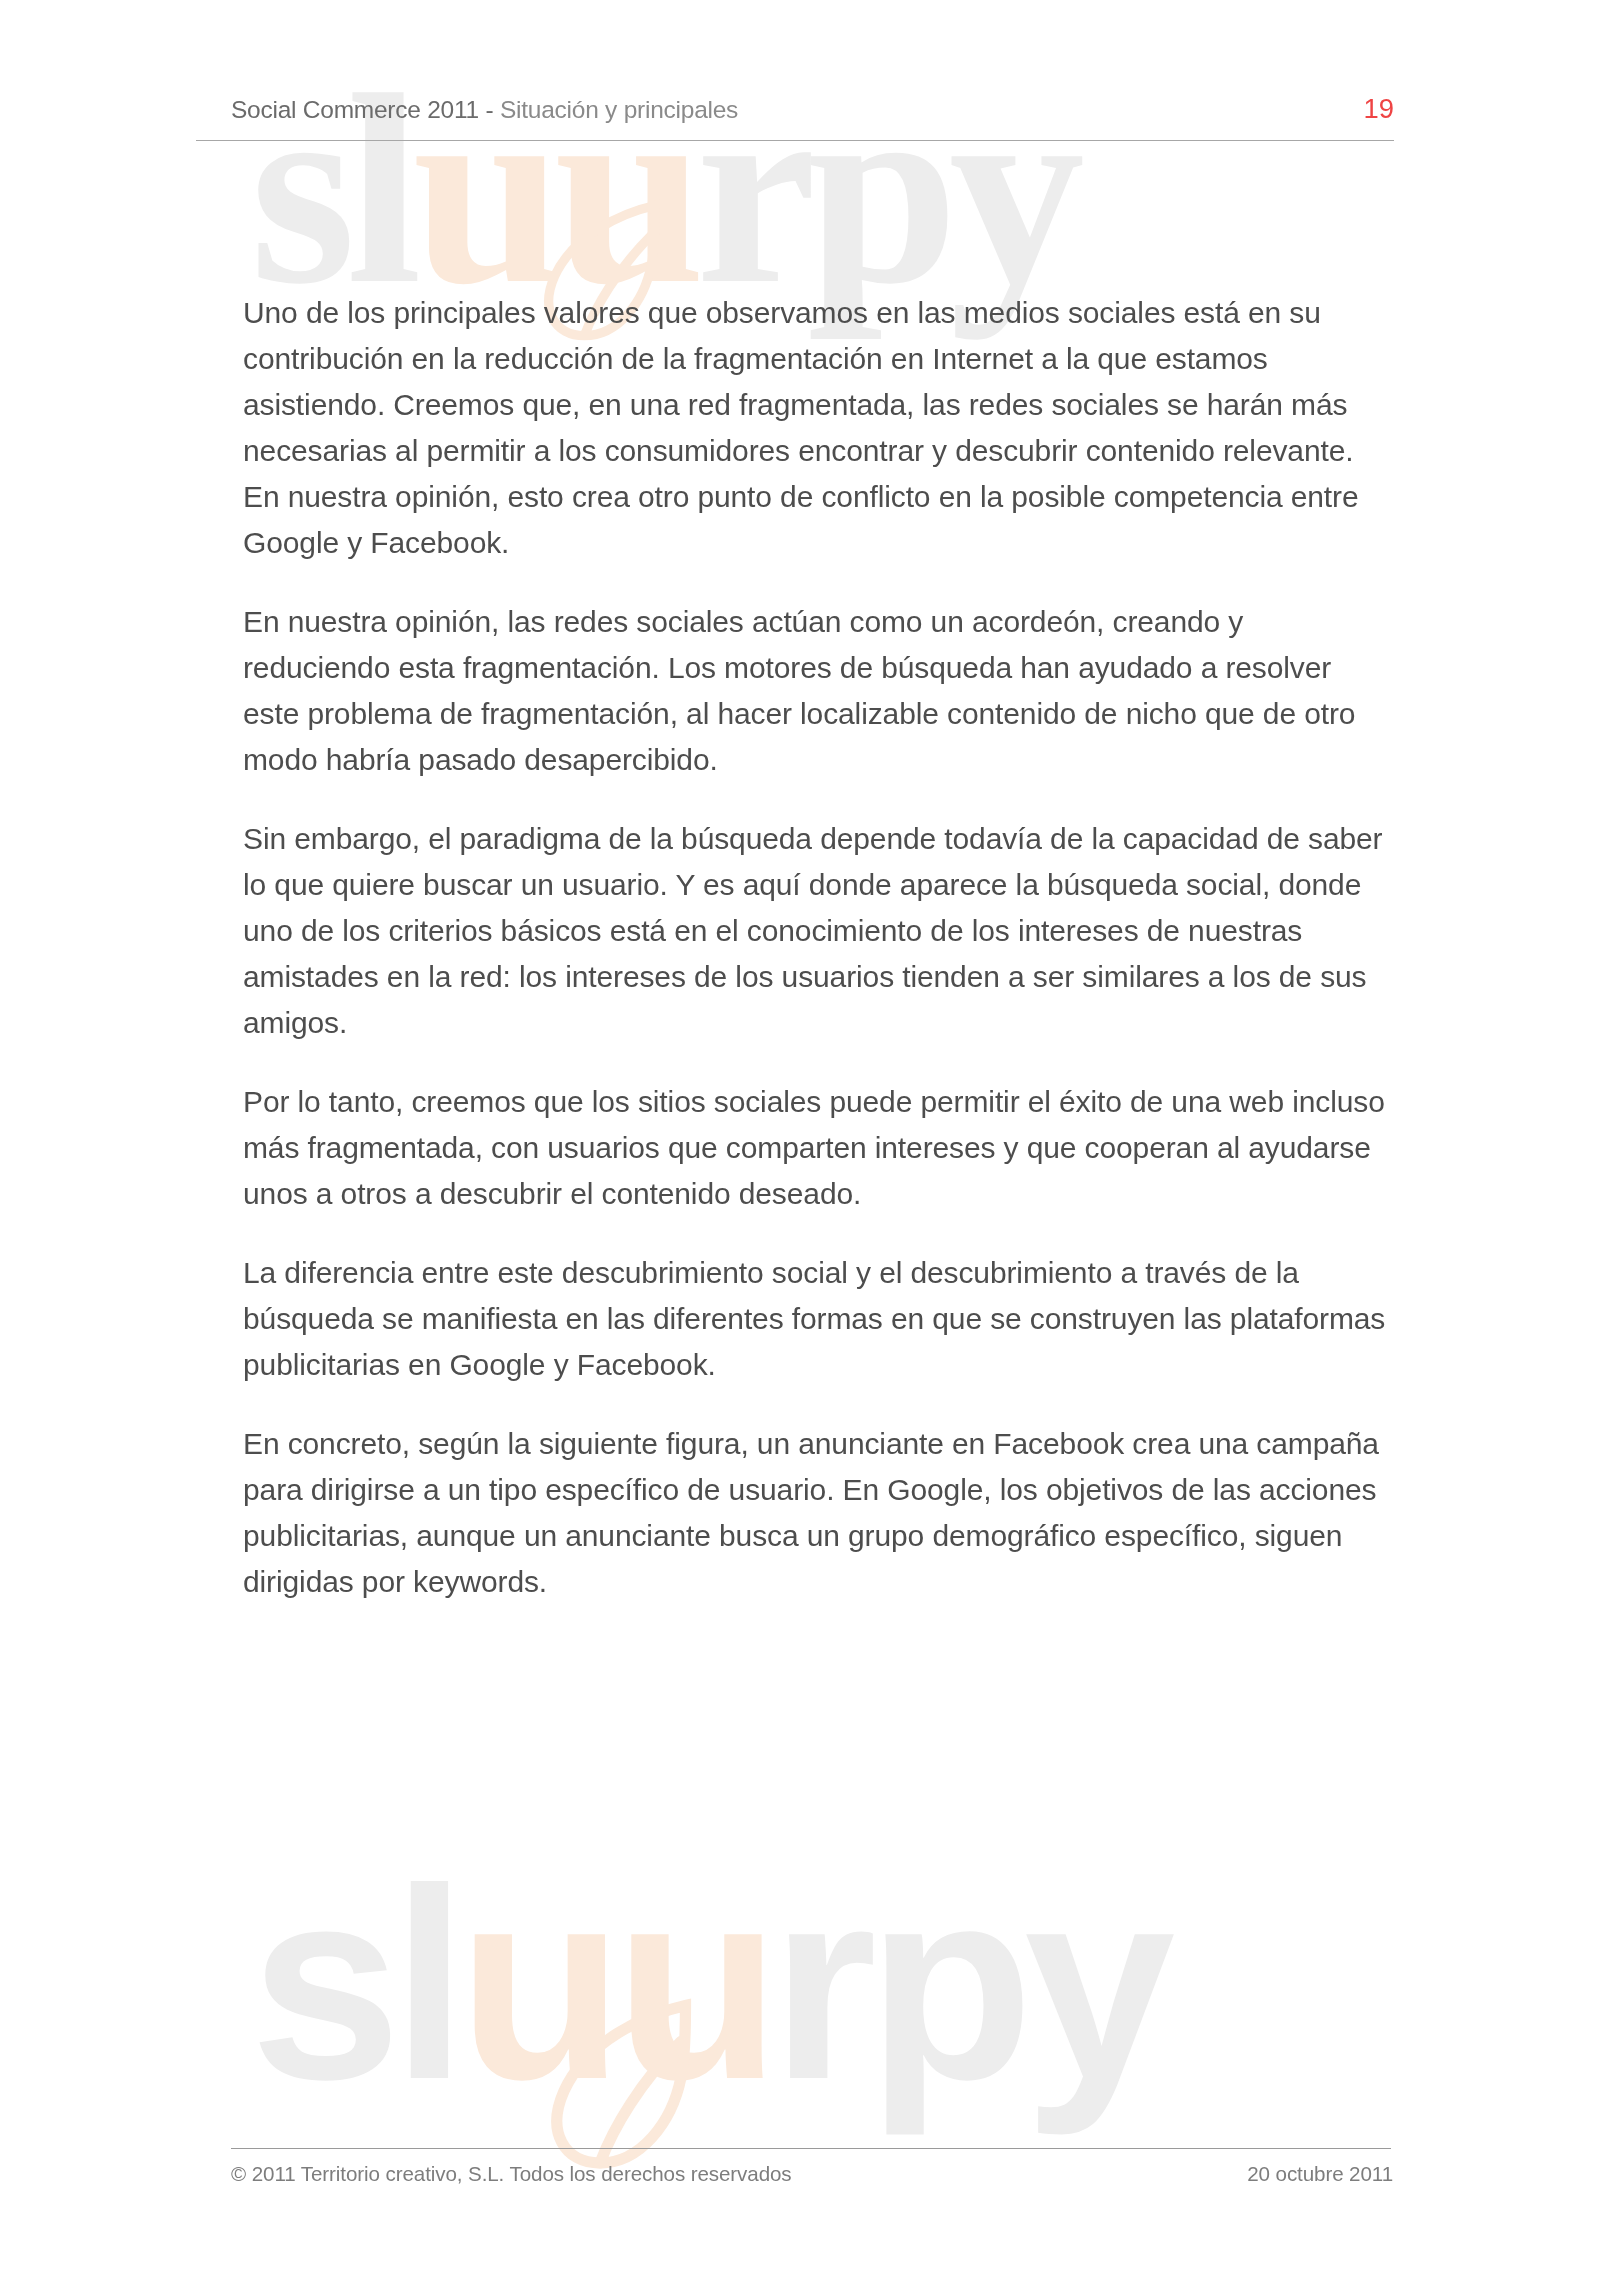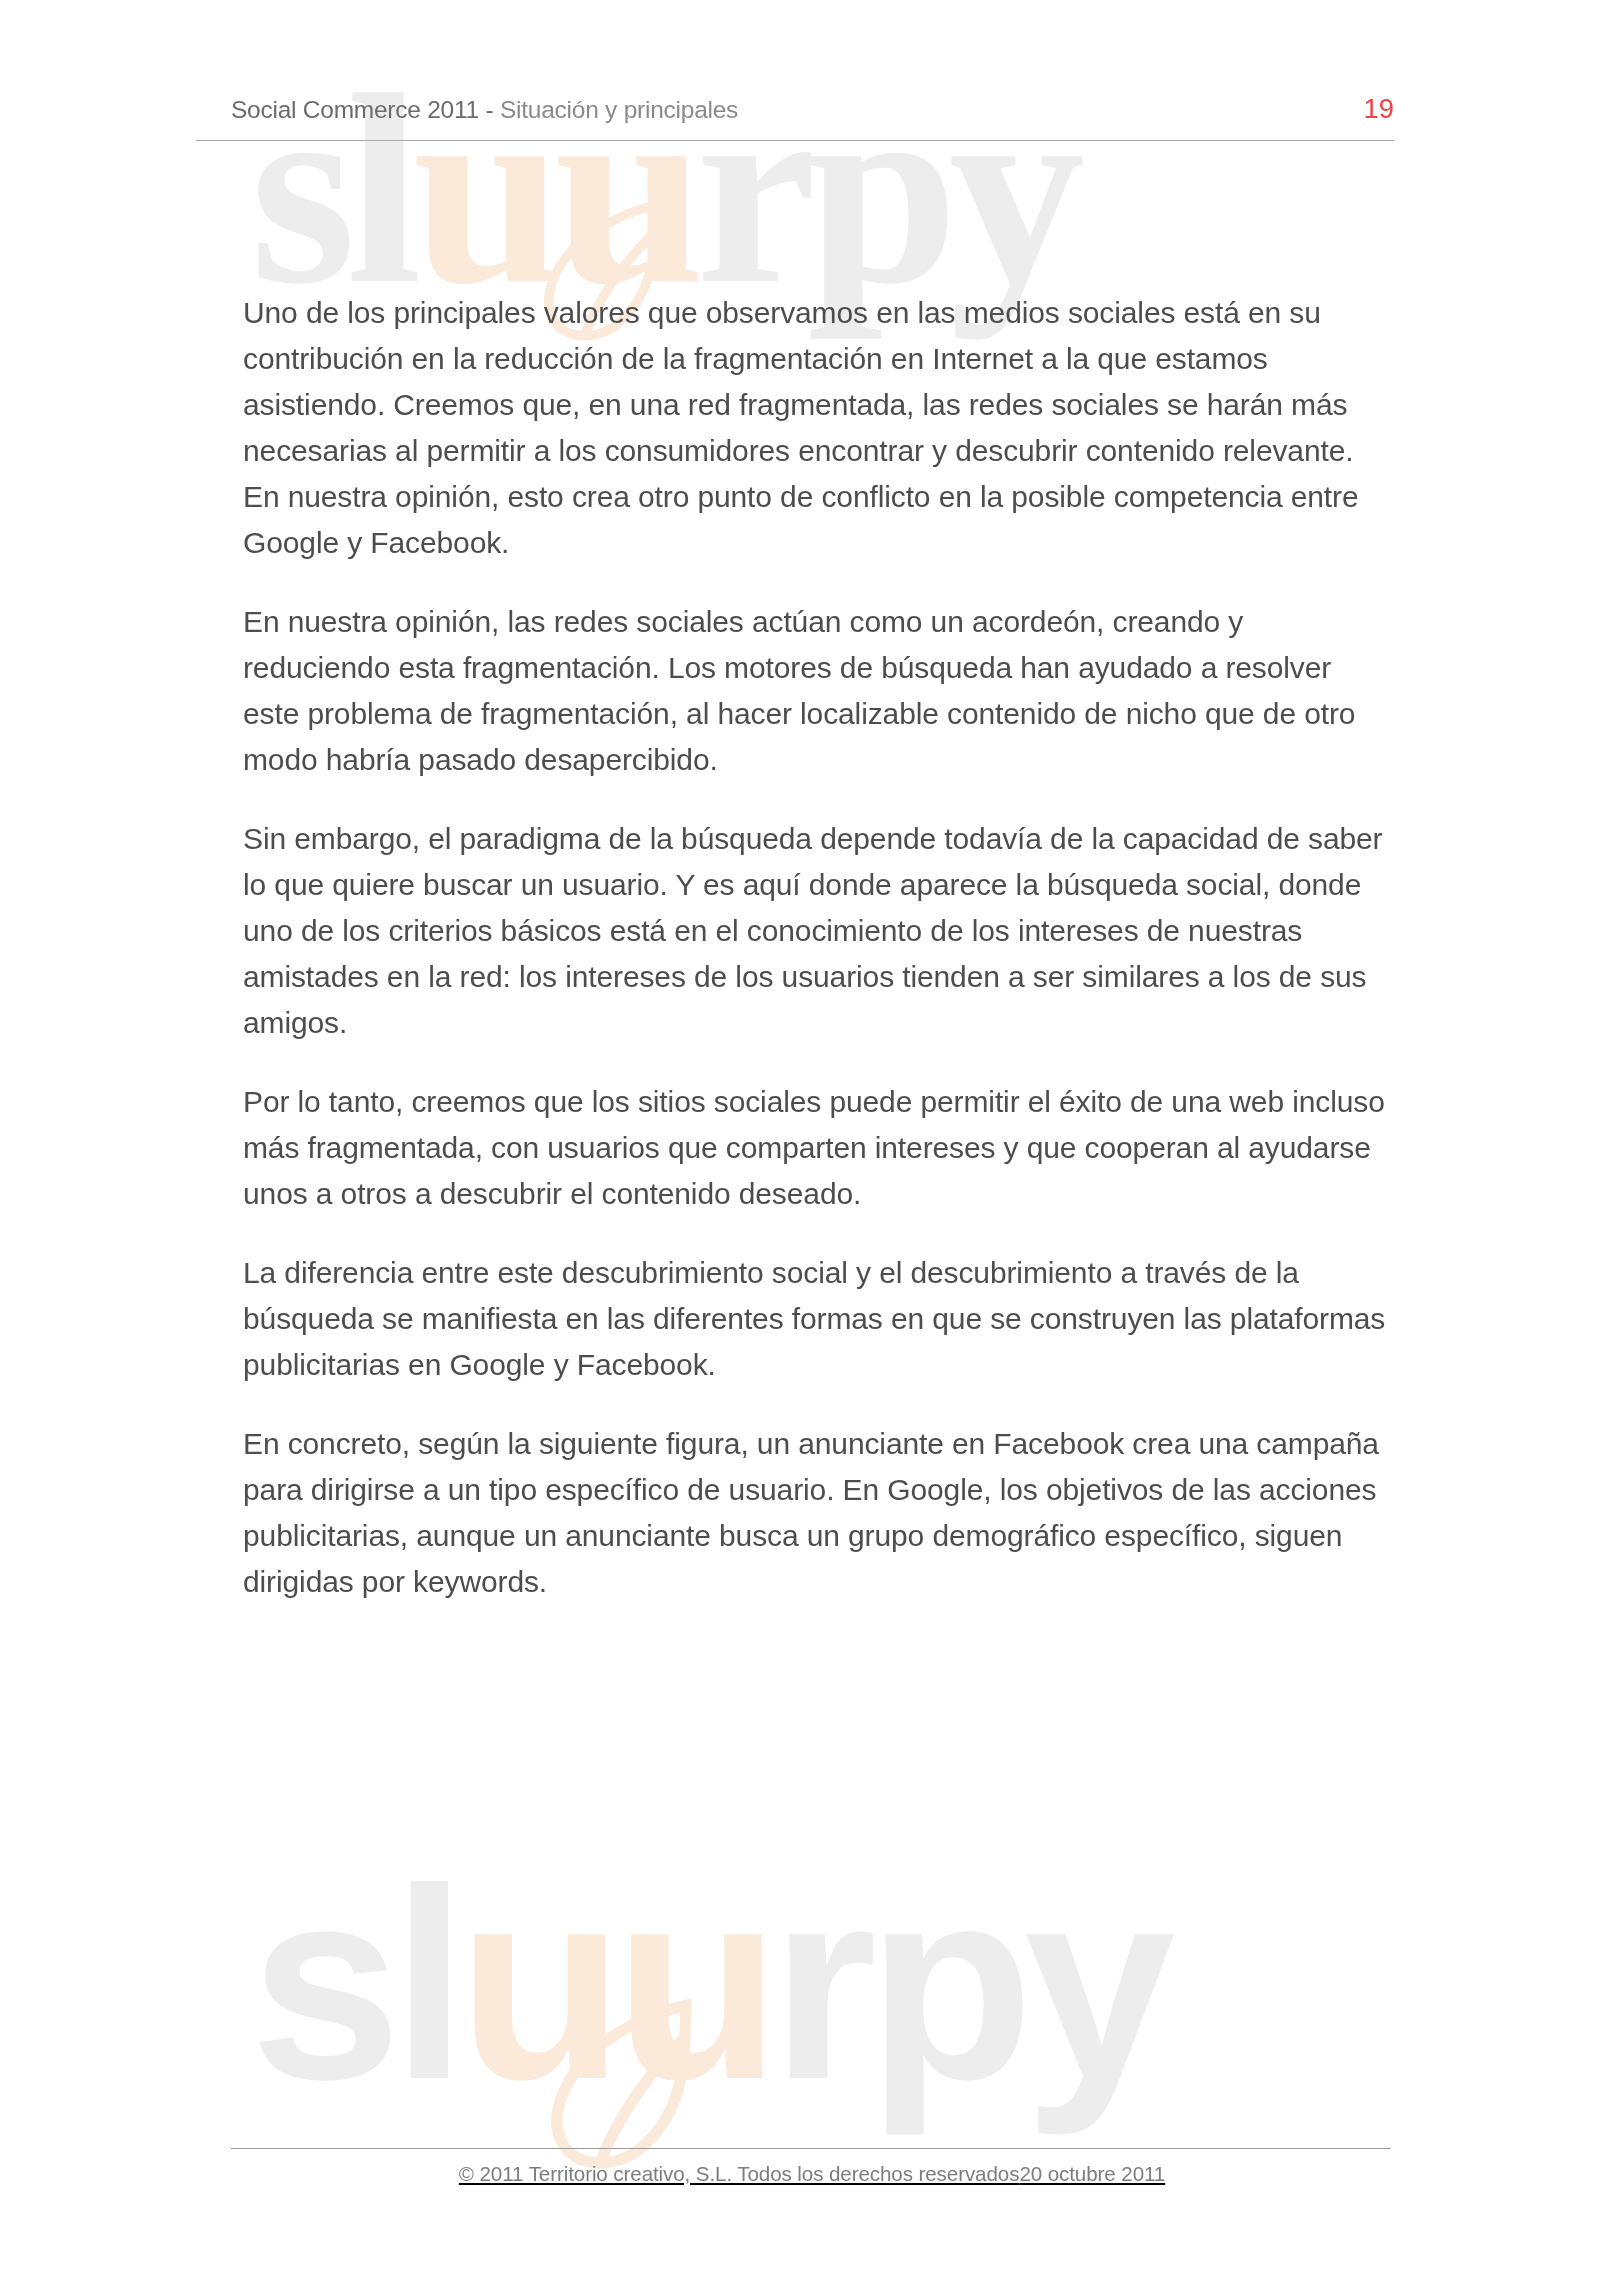--- a/index.html
+++ b/index.html
@@ -130,22 +130,21 @@
     height: 1px;
     background: #9a9a9a;
   }
   .footer {
     position: absolute;
     left: 231px;
     top: 2162px;
     width: 1162px;
     display: flex;
     align-items: baseline;
-    justify-content: center;
-    text-decoration: underline;
+    justify-content: space-between;
   }
   .footer-left, .footer-right {
     font-size: 20.6px;
     color: #7d7d7d;
     letter-spacing: -0.005em;
     white-space: nowrap;
   }
 </style>
 </head>
 <body>

